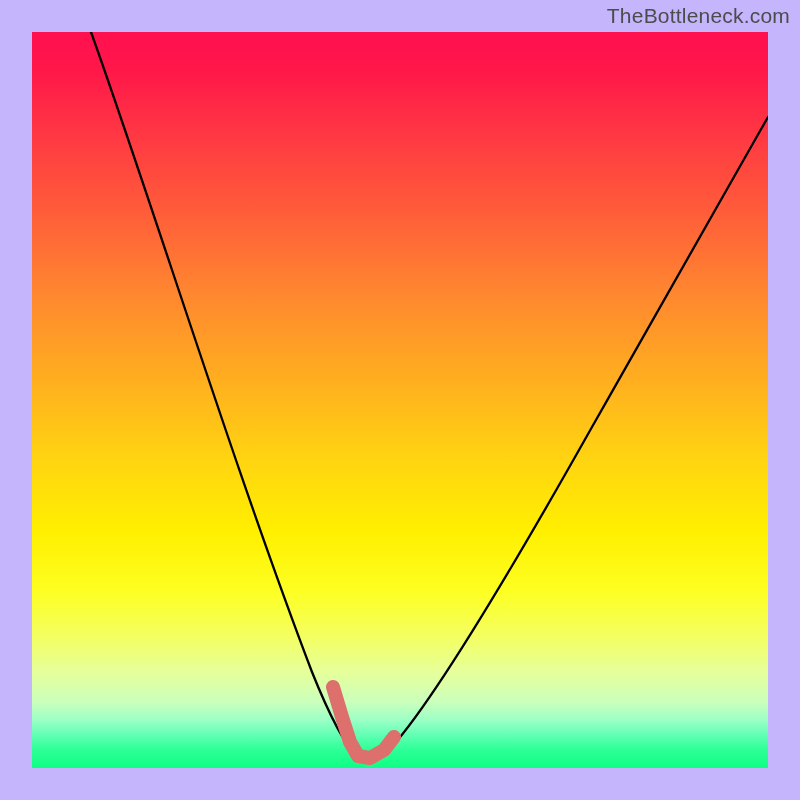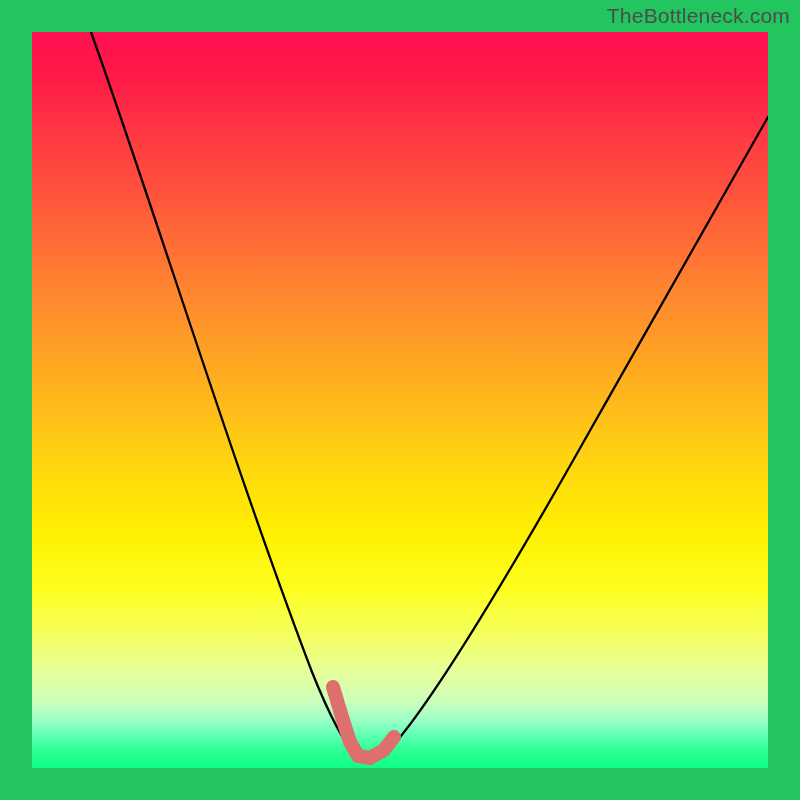--- a/index.html
+++ b/index.html
@@ -10,21 +10,21 @@
     overflow: hidden;
     background: #000;
     font-family: Arial, Helvetica, sans-serif;
   }
   .frame {
     position: absolute;
     left: 0;
     top: 0;
     width: 800px;
     height: 800px;
-    background: #22c55e;
+    background: #c4b5fd;
   }
   .plot {
     position: absolute;
     left: 32px;
     top: 32px;
     width: 736px;
     height: 736px;
     overflow: hidden;
   }
   .gradient {

